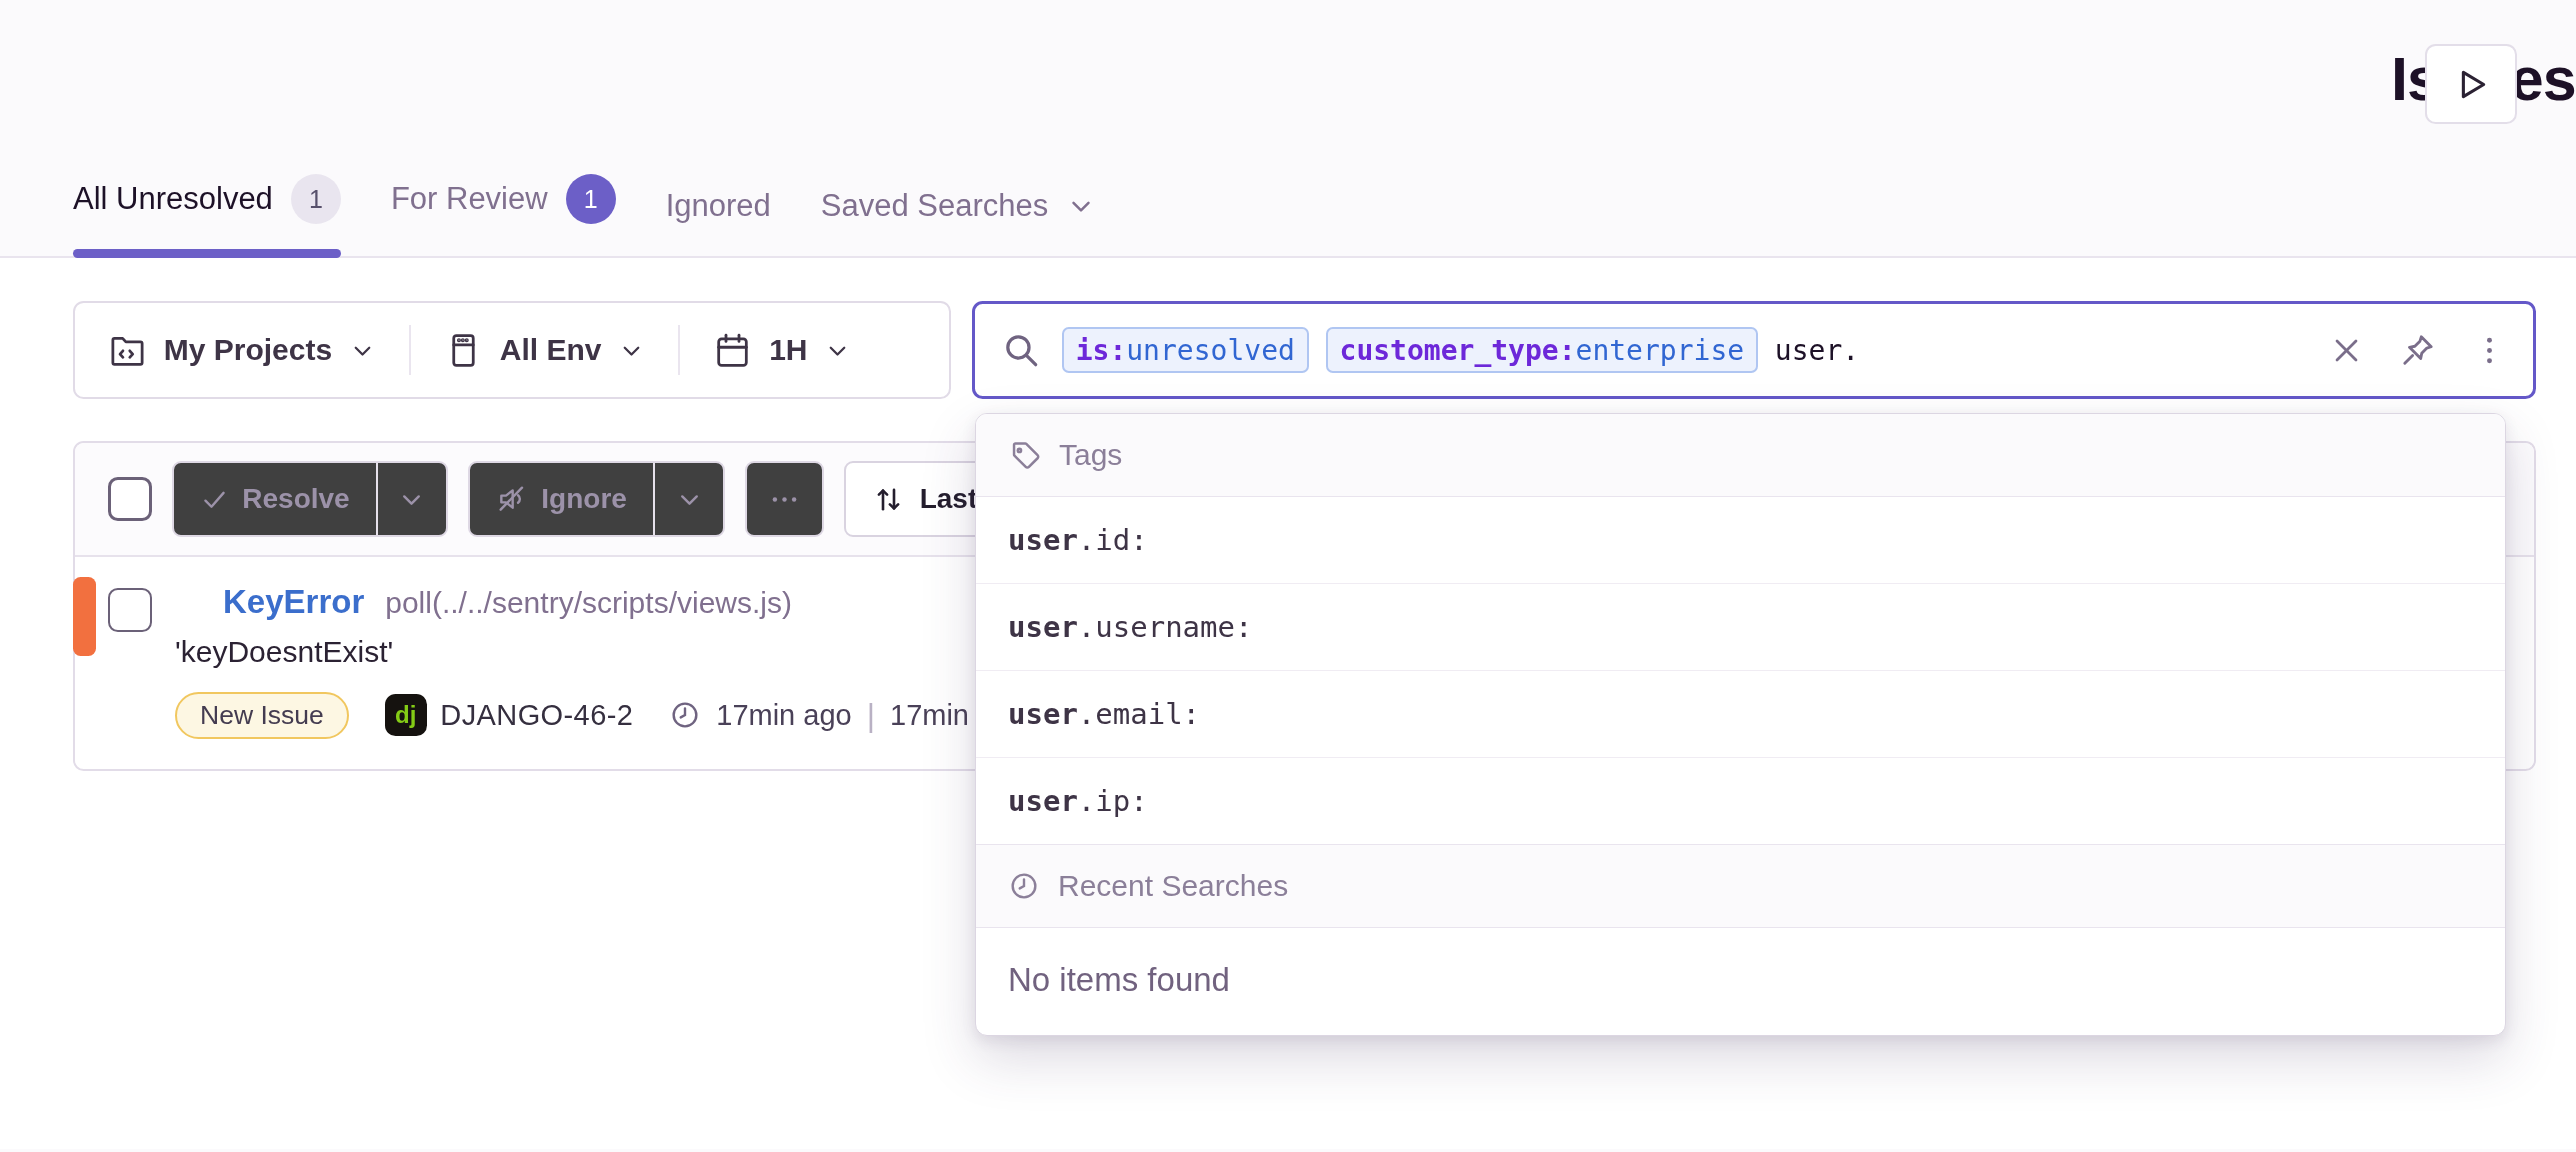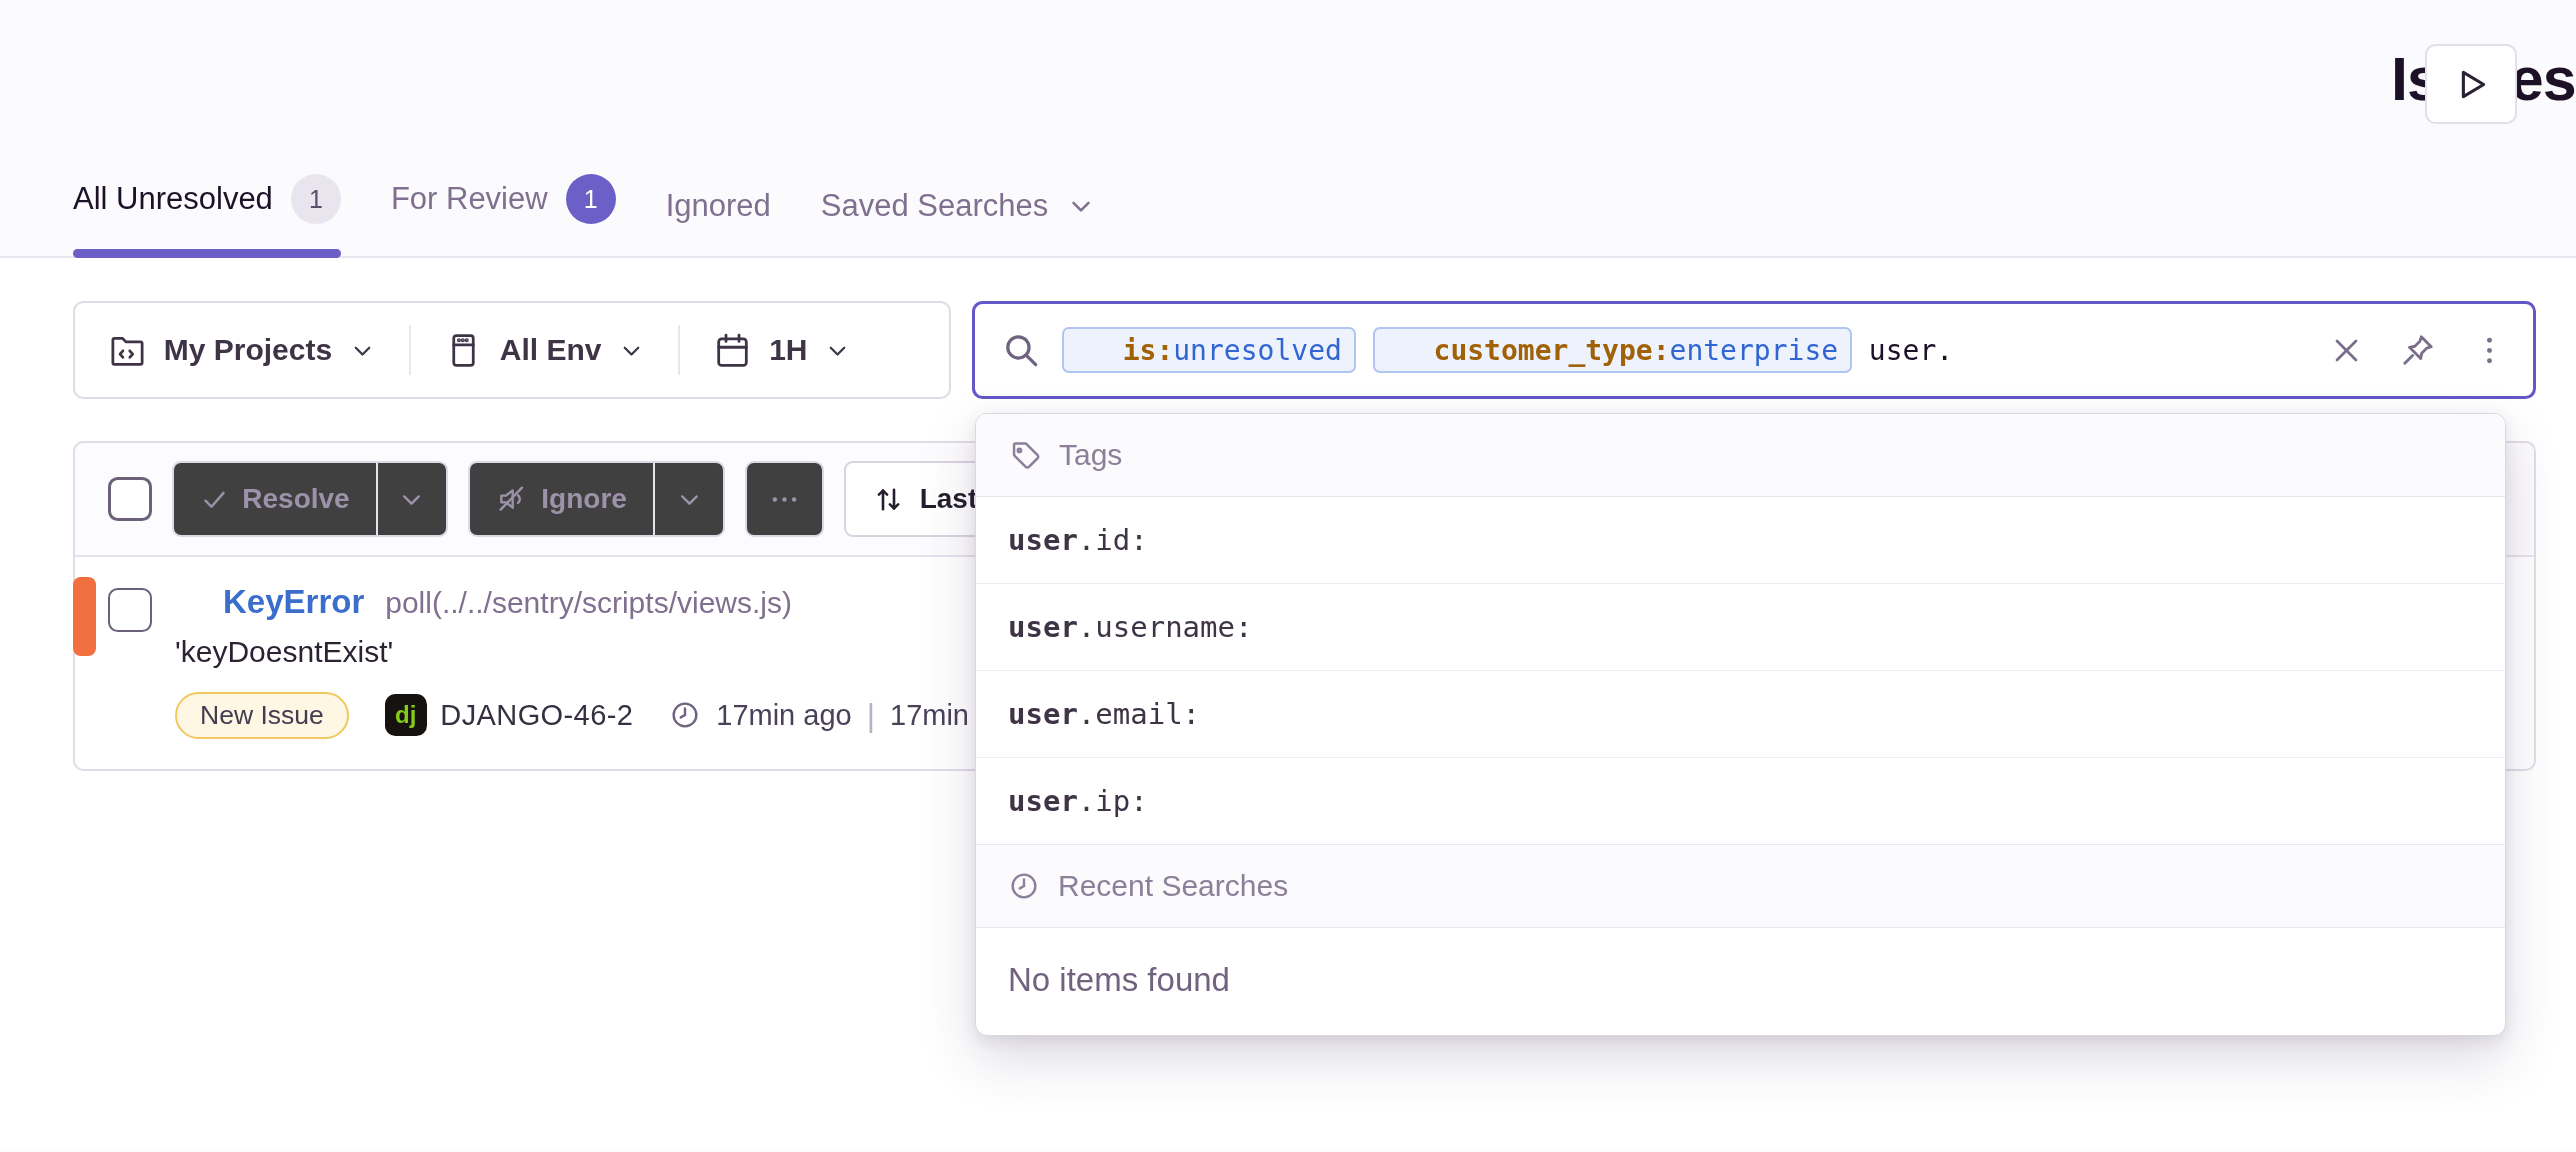--- a/index.html
+++ b/index.html
@@ -55,21 +55,21 @@
 
   .search-bar {
     flex:1; height:98px;
     border:3.8px solid #6458c8; border-radius:10.6px; background:#fff;
     display:flex; align-items:center; gap:19.7px; padding:0 26px;
     cursor:text; position:relative; z-index:5;
   }
   .search-text { display:flex; align-items:center; gap:16.7px; font-size:28px; }
   .token { display:inline-flex; padding:4.5px 12px; border:2.3px solid #b0c6f2;
            background:#edf2fd; border-radius:6.8px; }
-  .token .tkey { font-weight:700; color:#a16207;margin-left:47px; }
+  .token .tkey { font-weight:700; color:#6d28d9; }
   .token .tval { color:var(--token_blue,#3166d2); }
   .typed { color:#1d1127; font-weight:500; }
   .search-actions { margin-left:auto; display:flex; align-items:center; gap:36px; }
   .icon-btn { background:none; border:none; cursor:pointer; display:flex; align-items:center; }
 
   
   .stream { margin-top:42px; }
   .panel { border:2.3px solid #e2dce8; border-radius:10.6px; background:#fff; }
   .toolbar { display:flex; align-items:center; gap:19.7px;
              padding:18px 30px 18px 33px; background:#fcfbfd;

